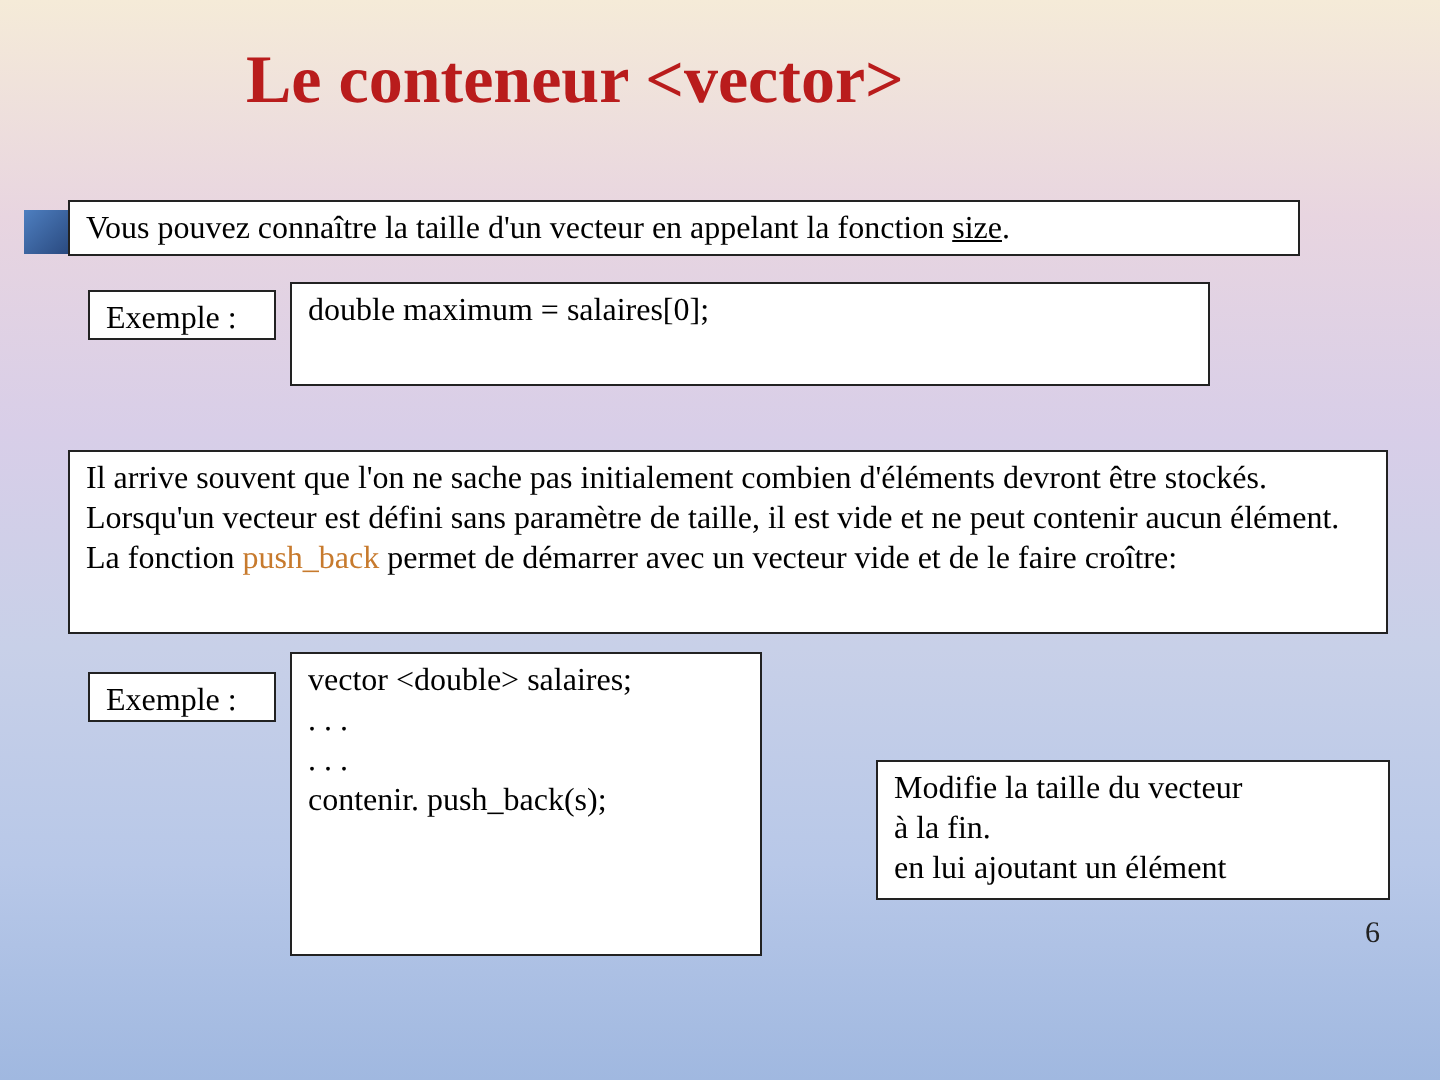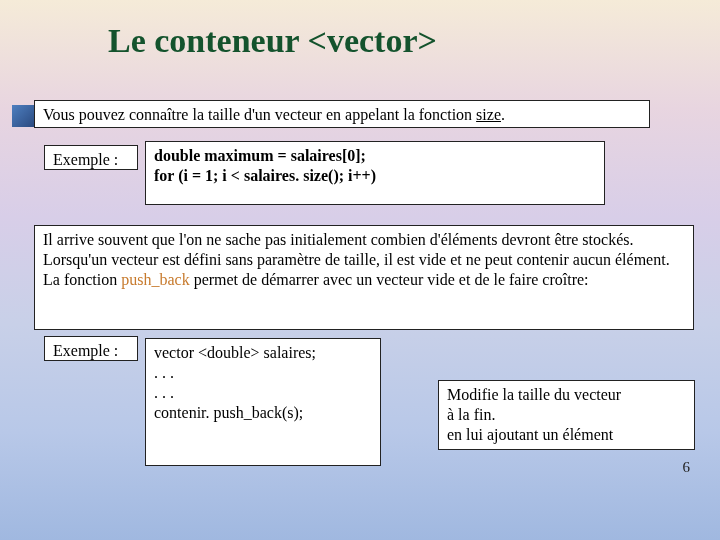--- a/index.html
+++ b/index.html
@@ -16,41 +16,41 @@
     position: absolute;
     width: 22px;
     height: 22px;
     left: 12px;
     top: 105px;
     background: linear-gradient(135deg, #4e7fc0, #2a4a80);
     z-index: 1;
   }
   .title {
     position: absolute;
-    left: 108px;
+    left: 123px;
     top: 22px;
     font-size: 34px;
     font-weight: bold;
-    color: #14532d;
+    color: #b91c1c;
   }
   .box {
     position: absolute;
     background: #fff;
     border: 1px solid #222;
     padding: 4px 8px;
     font-size: 16px;
     color: #000;
     line-height: 1.25;
   }
   .box1 { left: 34px; top: 100px; width: 616px; height: 28px; }
   .box2 { left: 44px; top: 145px; width: 94px; height: 25px; }
-  .box3 { left: 145px; top: 141px; width: 460px; height: 64px; font-weight: bold; }
-  .box4 { left: 34px; top: 225px; width: 660px; height: 105px; }
+  .box3 { left: 145px; top: 141px; width: 460px; height: 52px; }
+  .box4 { left: 34px; top: 225px; width: 660px; height: 92px; }
   .box5 { left: 44px; top: 336px; width: 94px; height: 25px; }
-  .box6 { left: 145px; top: 338px; width: 236px; height: 128px; }
+  .box6 { left: 145px; top: 326px; width: 236px; height: 152px; }
   .box7 { left: 438px; top: 380px; width: 257px; height: 70px; }
   .underline { text-decoration: underline; }
   .orange { color: #c77a2d; }
   .pagenum {
     position: absolute;
     right: 30px;
     bottom: 64px;
     font-size: 15px;
     color: #222;
   }
@@ -63,21 +63,20 @@
 <div class="title">Le conteneur &lt;vector&gt;</div>
 
 <div class="box box1">
   <span>Vous pouvez connaître la taille d'un vecteur en appelant la fonction </span><span class="underline">size</span><span>.</span>
 </div>
 
 <div class="box box2">Exemple :</div>
 
 <div class="box box3">
   <div>double maximum = salaires[0];</div>
-  <div>for (i = 1; i &lt; salaires. size(); i++)</div>
 </div>
 
 <div class="box box4">
   <span>Il arrive souvent que l'on ne sache pas initialement combien d'éléments devront être stockés. Lorsqu'un vecteur est défini sans paramètre de taille, il est vide et ne peut contenir aucun élément. La fonction </span><span class="orange">push_back</span><span> permet de démarrer avec un vecteur vide et de le faire croître:</span>
 </div>
 
 <div class="box box5">Exemple :</div>
 
 <div class="box box6">
   <div>vector &lt;double&gt; salaires;</div>

